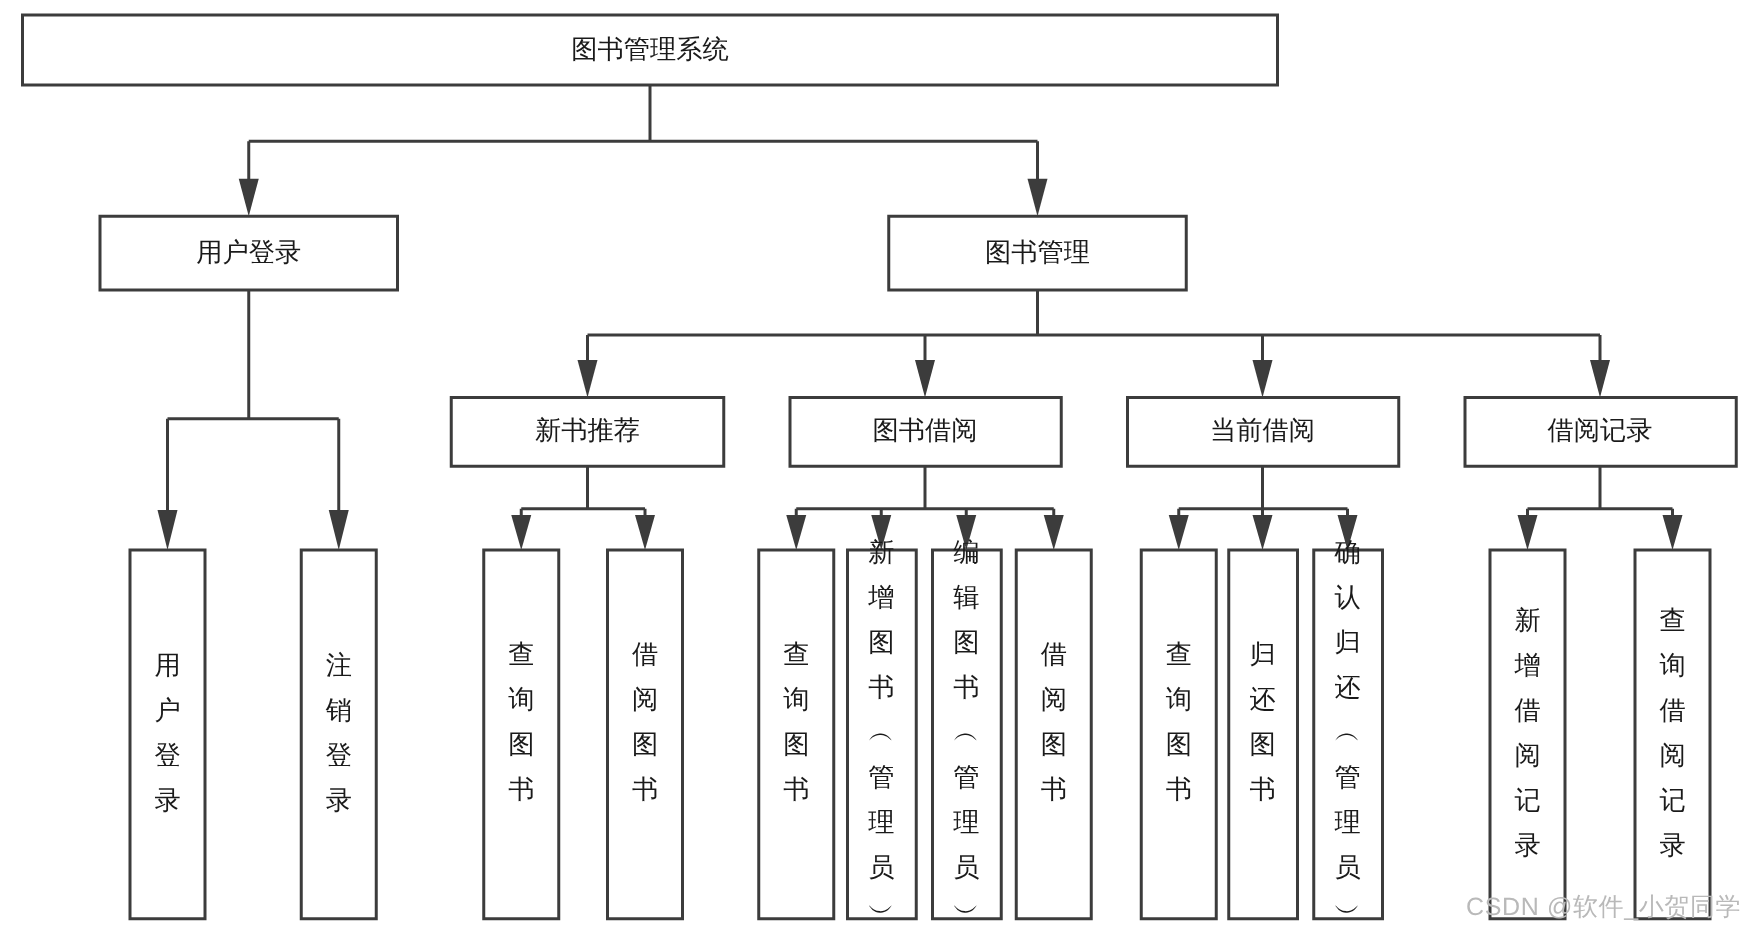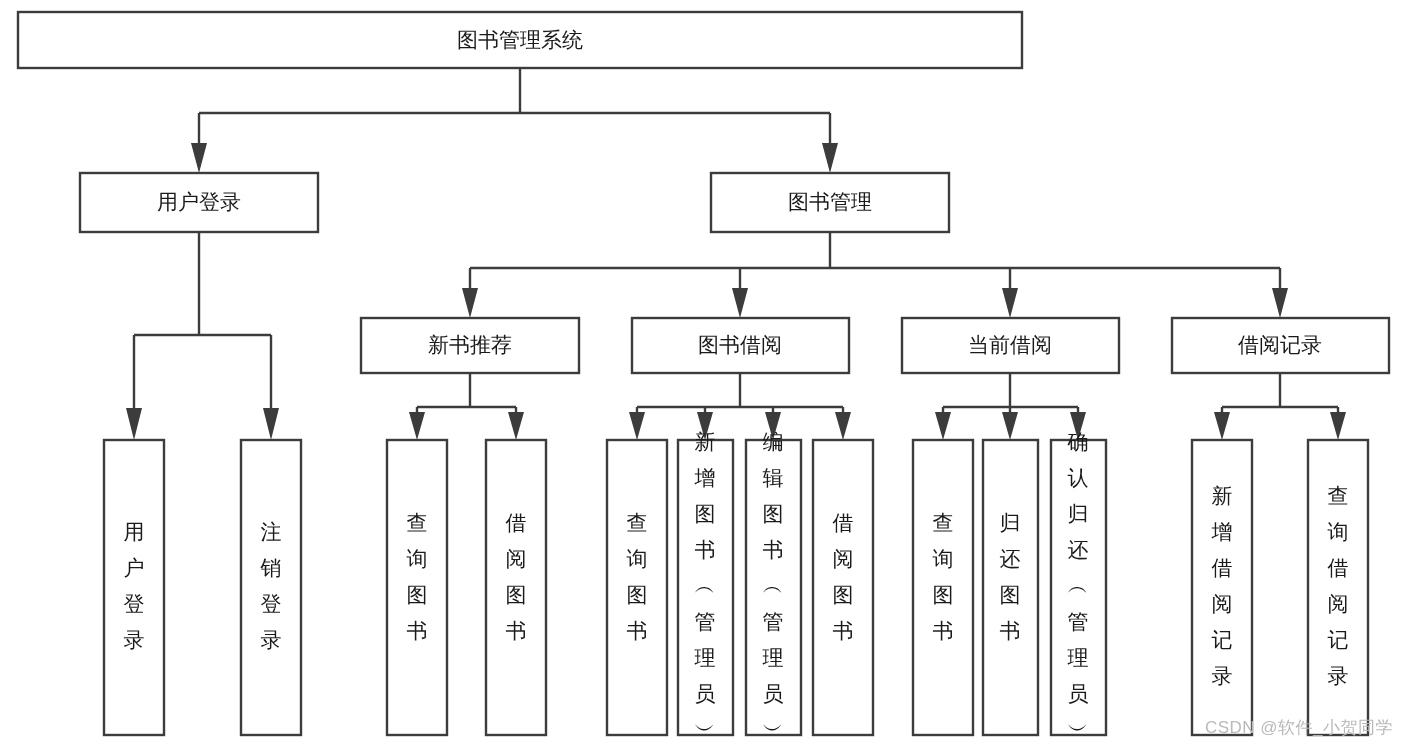--- a/index.html
+++ b/index.html
@@ -52,21 +52,21 @@
     fill: #1a1a1a;
     font-size: 21px;
     text-anchor: middle;
     dominant-baseline: middle;
   }
   .watermark {
     position: absolute;
     right: 12px;
     bottom: 8px;
     font-family: "Liberation Sans", "DejaVu Sans", sans-serif;
-    font-size: 17px;
+    font-size: 20px;
     color: #b9b9b9;
     letter-spacing: 0.5px;
     white-space: nowrap;
     user-select: none;
   }
 </style>
 </head>
 <body>
 
 <div id="diagram-root">

